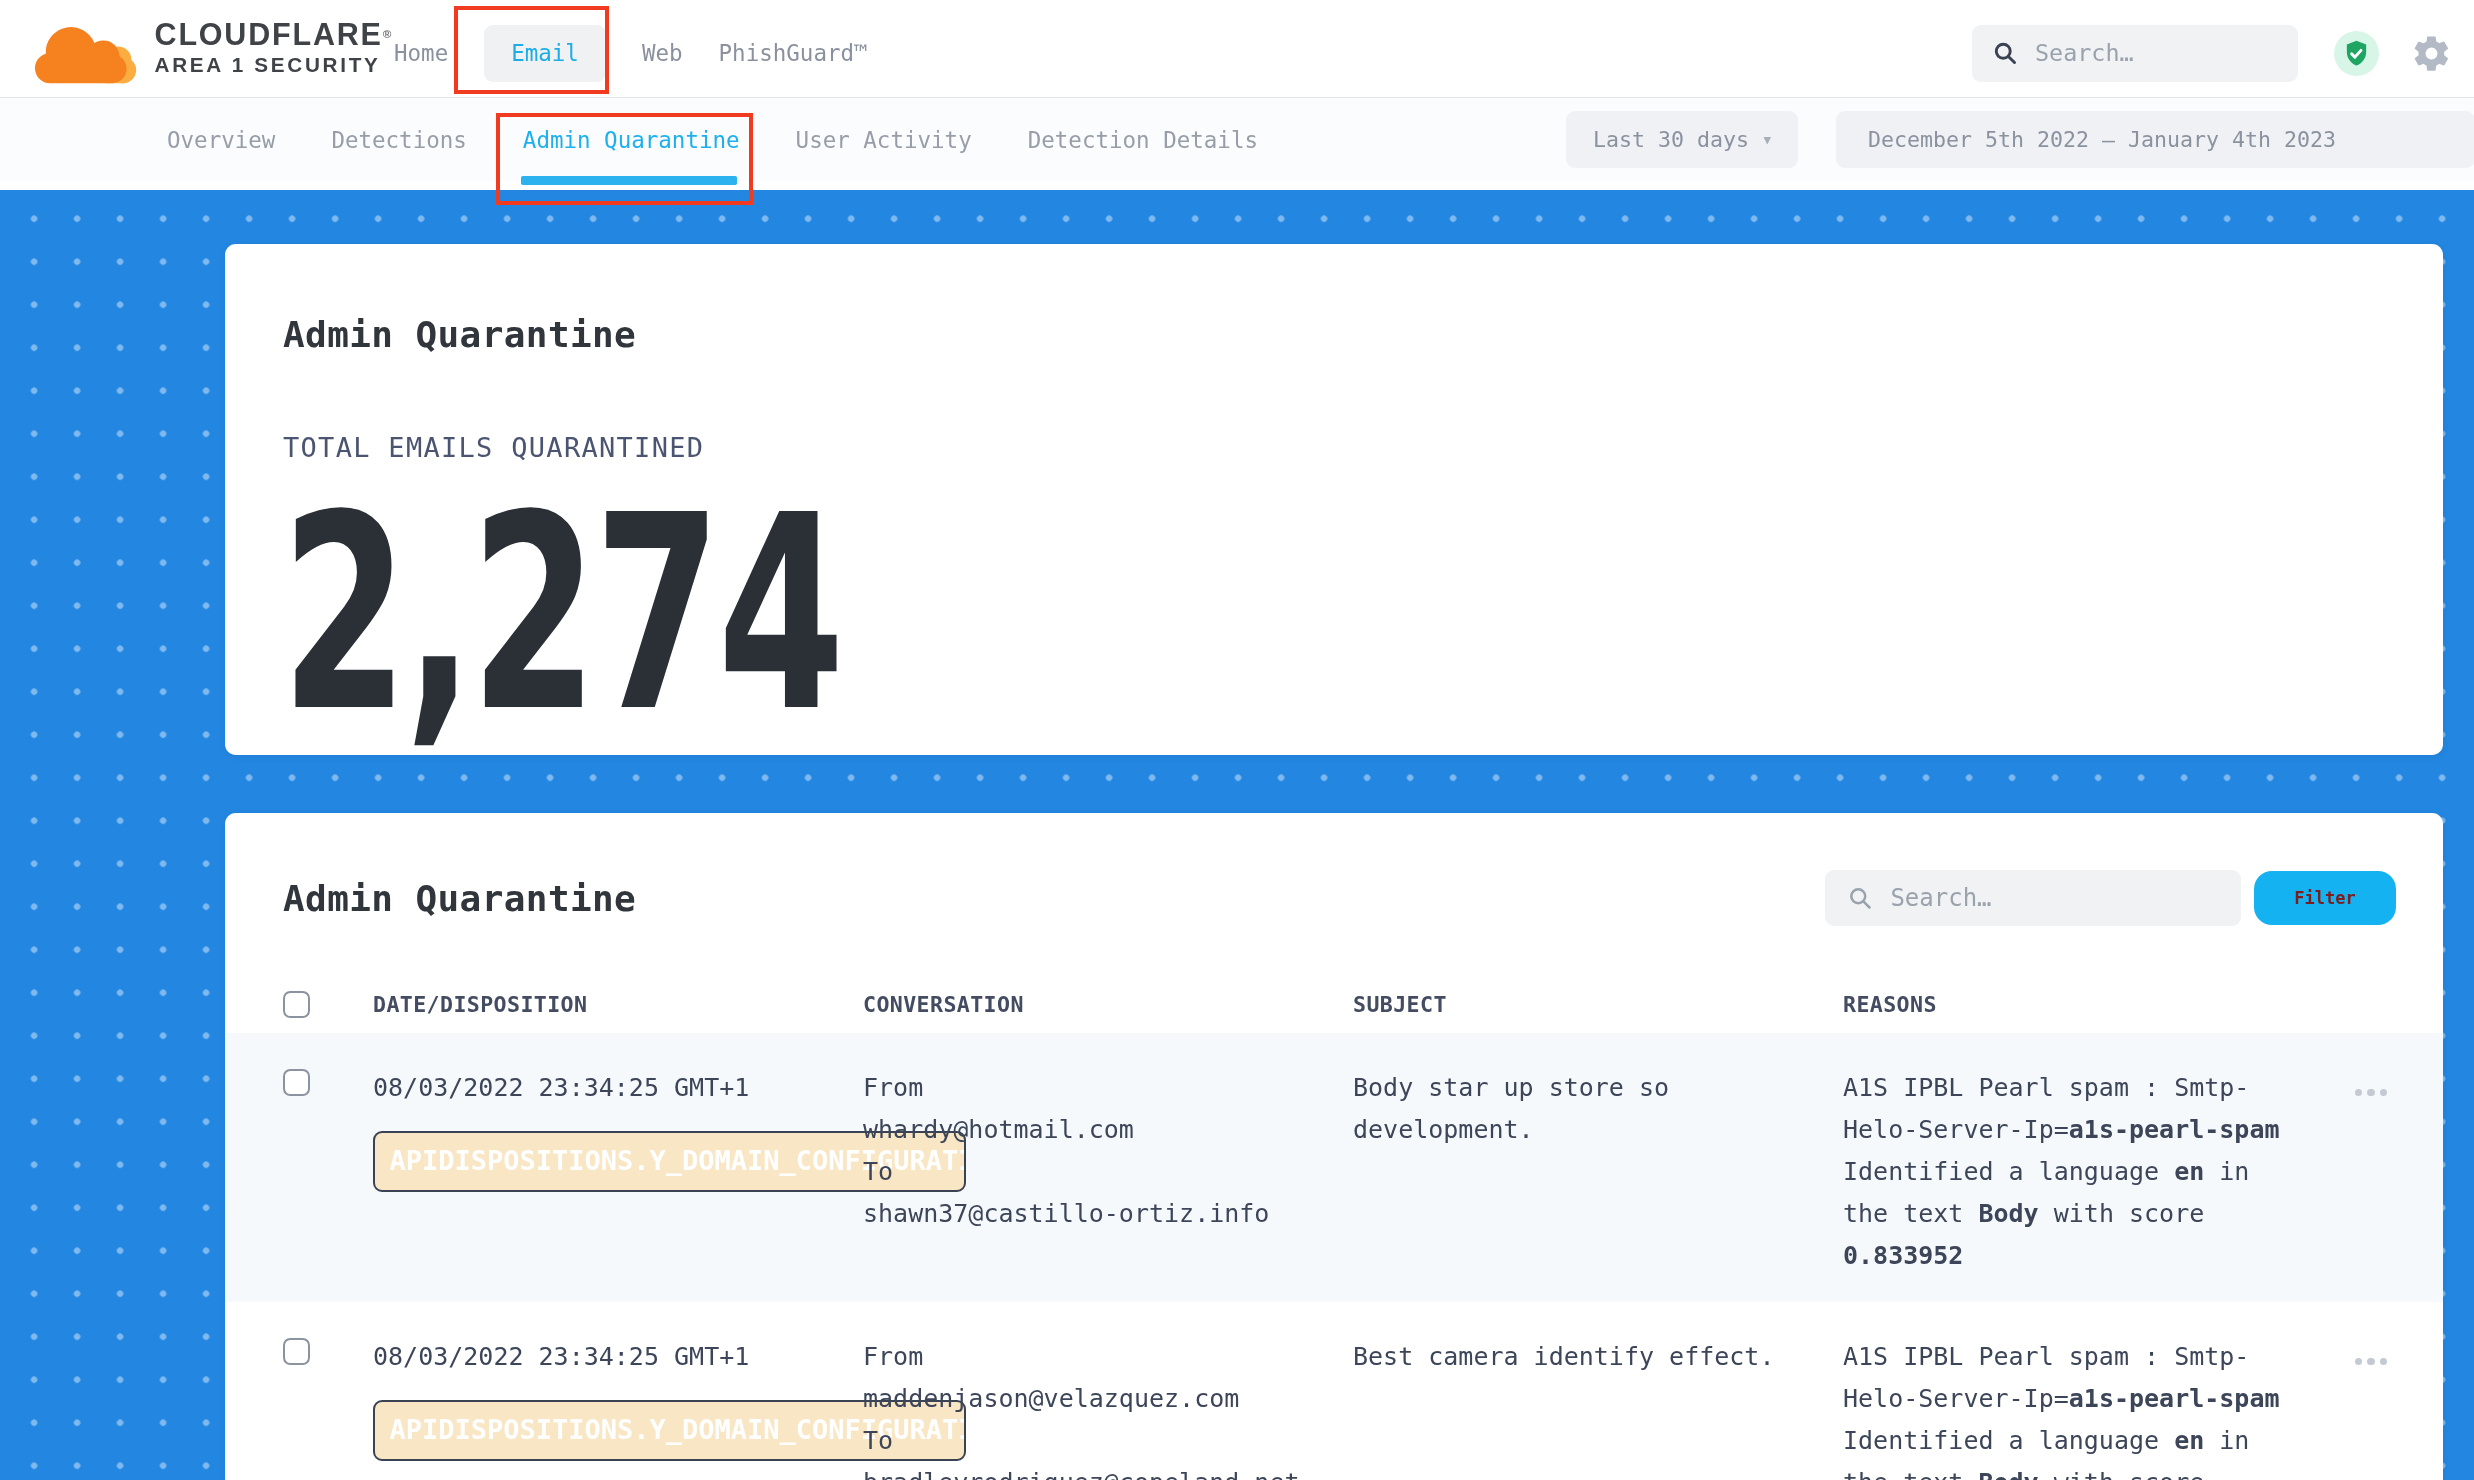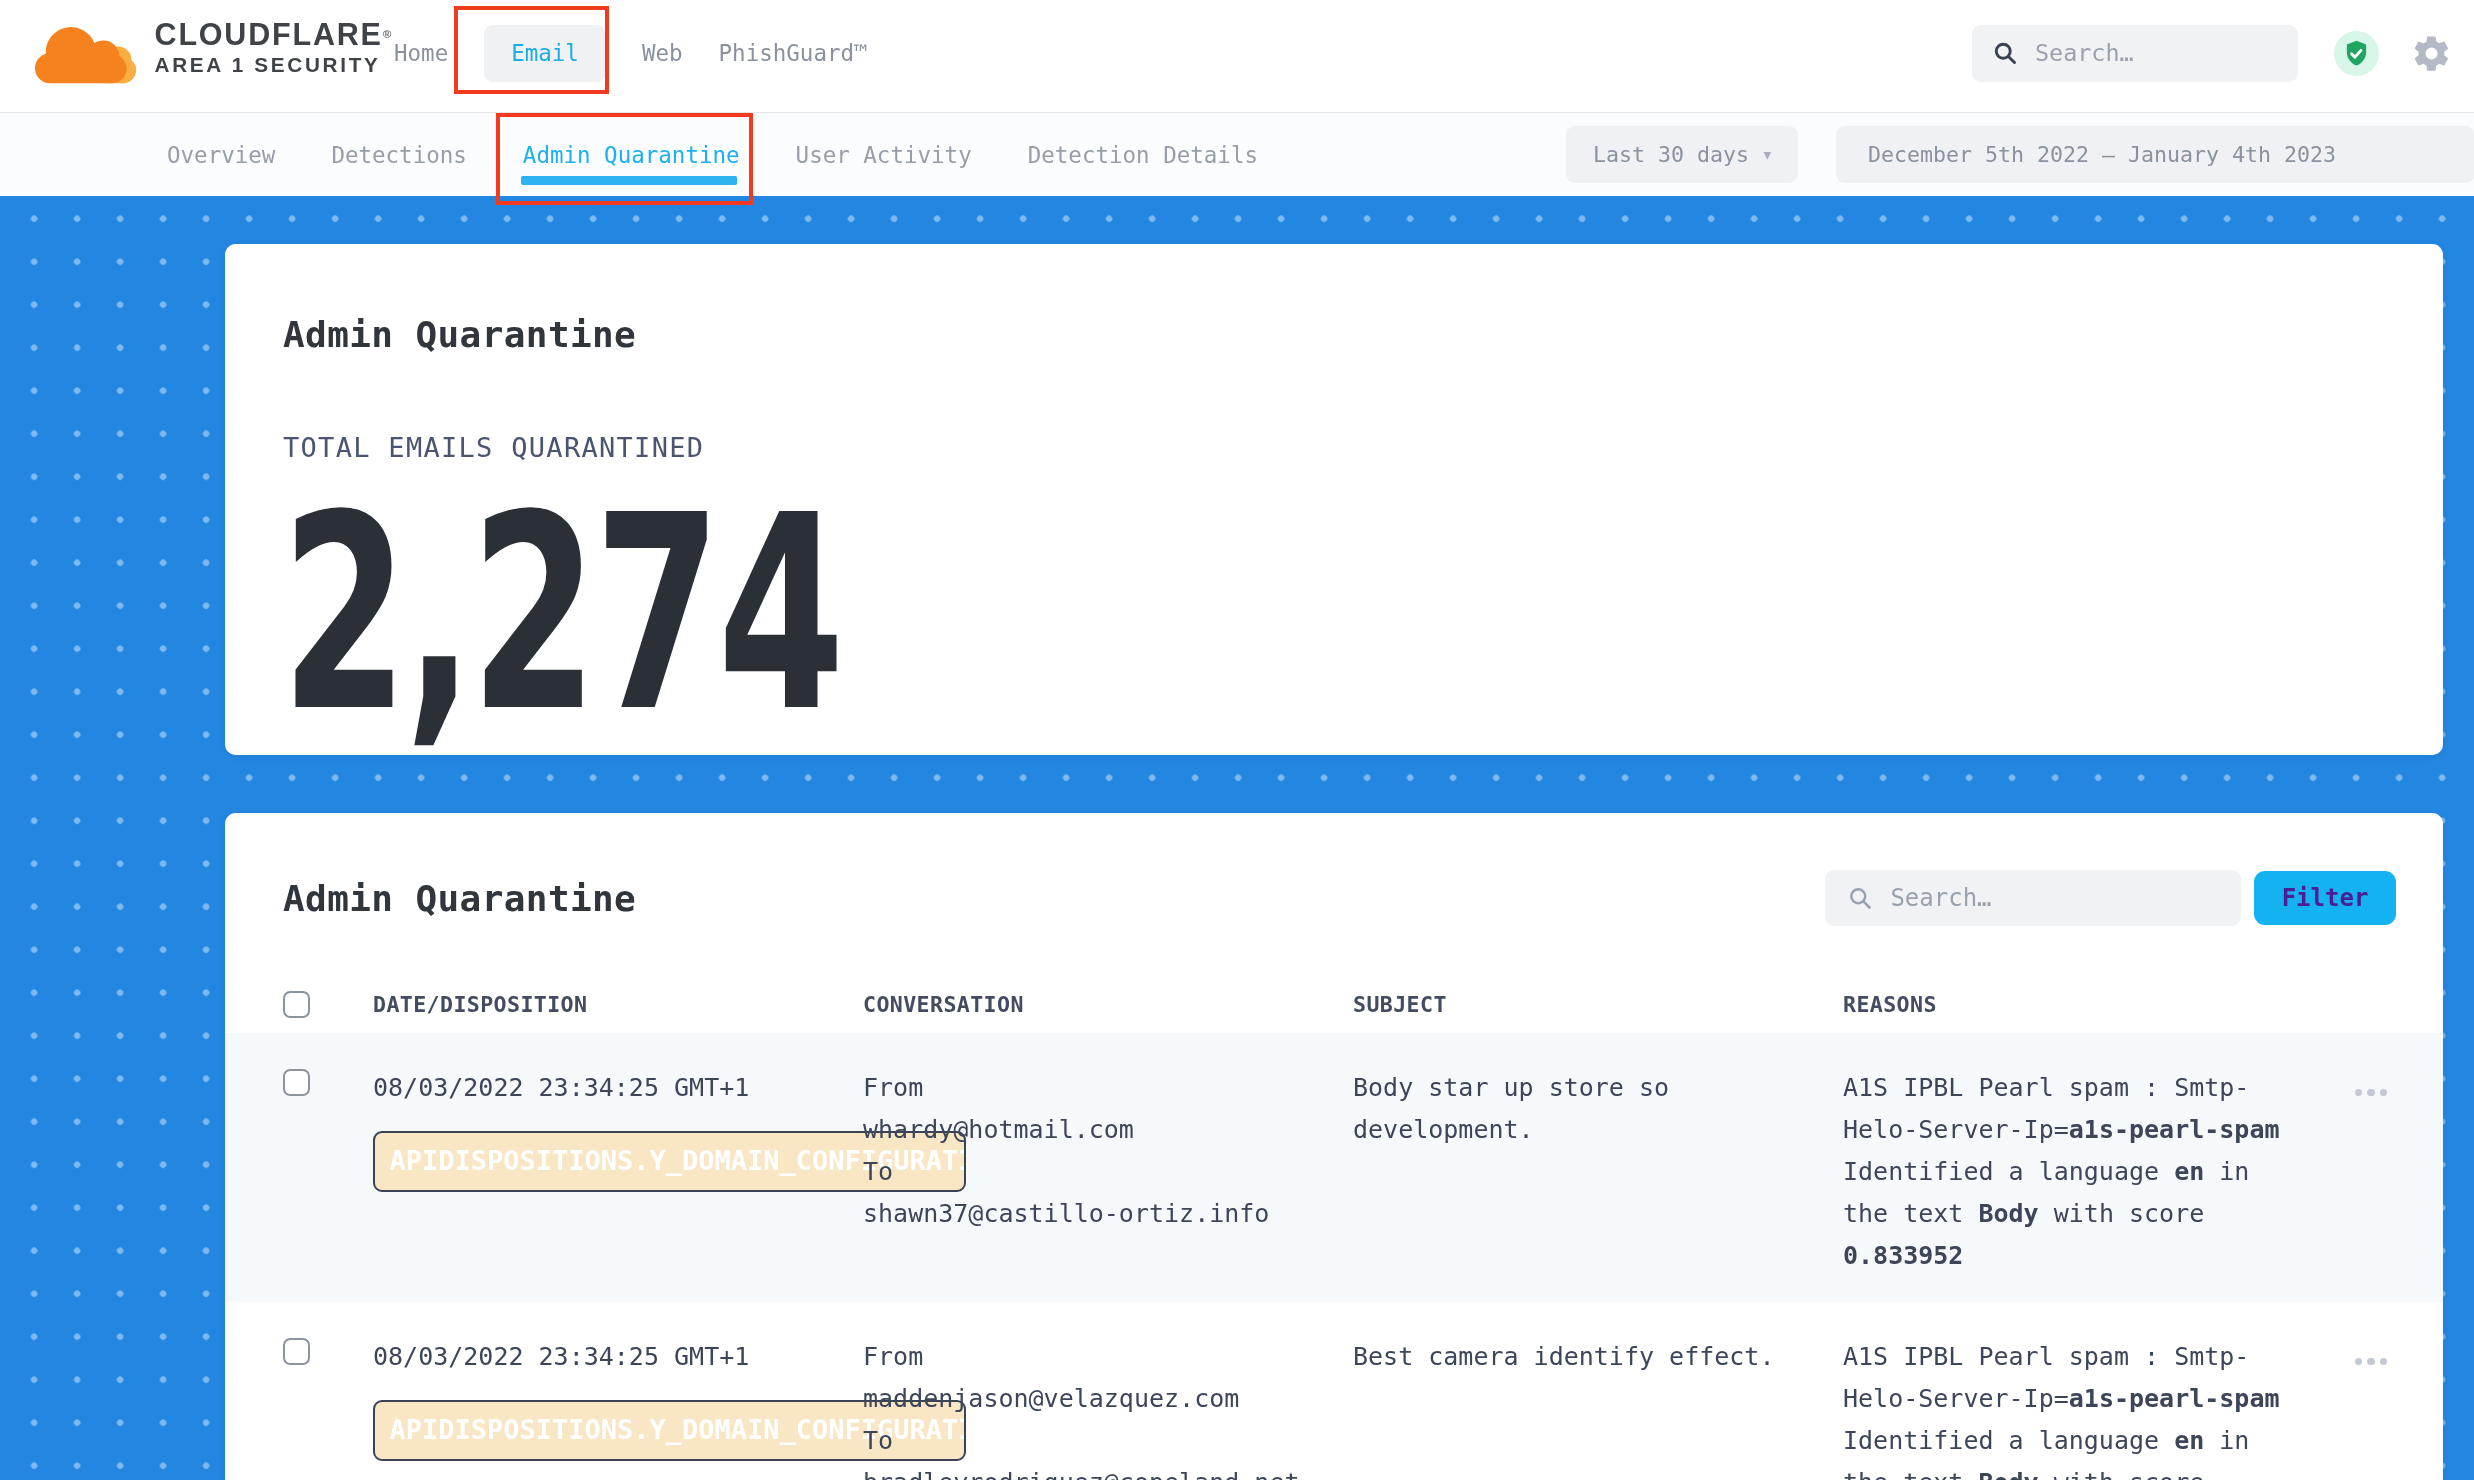--- a/index.html
+++ b/index.html
@@ -24,21 +24,21 @@
   .search-pill{display:flex;align-items:center;background:#F0F2F3;border-radius:9px;
                height:57px;width:326px;padding:0 0 0 20px;box-sizing:border-box;}
   .search-pill input{border:none;background:transparent;outline:none;margin-left:14.4px;
                font-family:"DejaVu Sans Mono",monospace;font-size:23.4px;color:#3D4557;width:216px;}
   .search-pill input::placeholder{color:#9AA2AD;}
   .shield-badge{width:45px;height:45px;border-radius:50%;background:#D7F6E7;margin-left:36px;
                display:flex;align-items:center;justify-content:center;flex:none;}
   .gear{margin-left:32px;width:41px;height:41px;flex:none;}
 
   
-  .subnav{position:absolute;top:112px;left:0;width:2475px;height:84px;background:#FBFCFD;
+  .subnav{position:absolute;top:97px;left:0;width:2475px;height:84px;background:#FBFCFD;
           border-top:1.8px solid #E5E6E8;box-sizing:border-box;display:flex;align-items:center;z-index:3;}
   .tabs{display:flex;gap:56px;margin-left:167px;}
   .tab{font-size:22.5px;color:#979EA9;text-decoration:none;white-space:nowrap;}
   .tab.active{color:#1CB0EE;}
   .sub-right{margin-left:auto;display:flex;align-items:center;flex:none;}
   .period-pill{height:57px;background:#F0F1F4;border-radius:9px;display:flex;align-items:center;
                padding:0 27px;font-size:21.6px;color:#8A92A0;white-space:nowrap;}
   .caret{font-size:12.6px;color:#A8AEBA;margin-left:14.4px;}
   .date-pill{height:57px;background:#F0F1F4;border-radius:9px;display:flex;align-items:center;
              padding:0 32px;font-size:21.6px;color:#8A92A0;margin-left:38px;width:575px;flex:none;
@@ -67,22 +67,22 @@
                 font-size:269px;line-height:.82;color:#2B3036;letter-spacing:-5.4px;
                 transform:scaleX(.68);transform-origin:left top;white-space:nowrap;}
 
   
   .qhead{display:flex;align-items:center;padding:57px 47px 0 58px;}
   .qsearch{display:flex;align-items:center;background:#F0F2F4;border-radius:9px;height:56px;
            width:416px;box-sizing:border-box;padding:0 0 0 21.6px;margin-left:auto;}
   .qsearch input{border:none;background:transparent;outline:none;margin-left:14.4px;
            font-family:"DejaVu Sans Mono",monospace;font-size:24px;color:#3D4557;width:305px;}
   .qsearch input::placeholder{color:#9AA2AD;}
-  .filter-btn{margin-left:12.6px;height:54px;width:142px;border:none;border-radius:11px;background:#14B2F1;
-           color:#4c1d95;font-family:"DejaVu Sans Mono",monospace;font-size:24px;font-weight:bold;cursor:pointer;}
+  .filter-btn{margin-left:12.6px;height:54px;width:142px;border:none;border-radius:18px;background:#14B2F1;
+           color:#7f1d1d;font-family:"DejaVu Sans Mono",monospace;font-size:17px;font-weight:bold;cursor:pointer;}
 
   .tgrid{display:grid;grid-template-columns:90px 490px 490px 490px 503px 1fr;
          padding:0 47px 0 58px;box-sizing:border-box;}
   .thead{margin-top:50px;height:57px;align-items:center;}
   .th{font-size:21.6px;font-weight:bold;color:#434C61;letter-spacing:0.4px;}
   .cb{display:inline-block;width:27px;height:27px;border:2.7px solid #8C93A0;border-radius:7.2px;
       background:#fff;box-sizing:border-box;cursor:pointer;}
   .trow{padding-top:34px;padding-bottom:25px;min-height:251px;box-sizing:border-box;
         font-size:25px;line-height:42px;color:#3D4659;}
   .trow.striped{background:#F6F9FC;}

